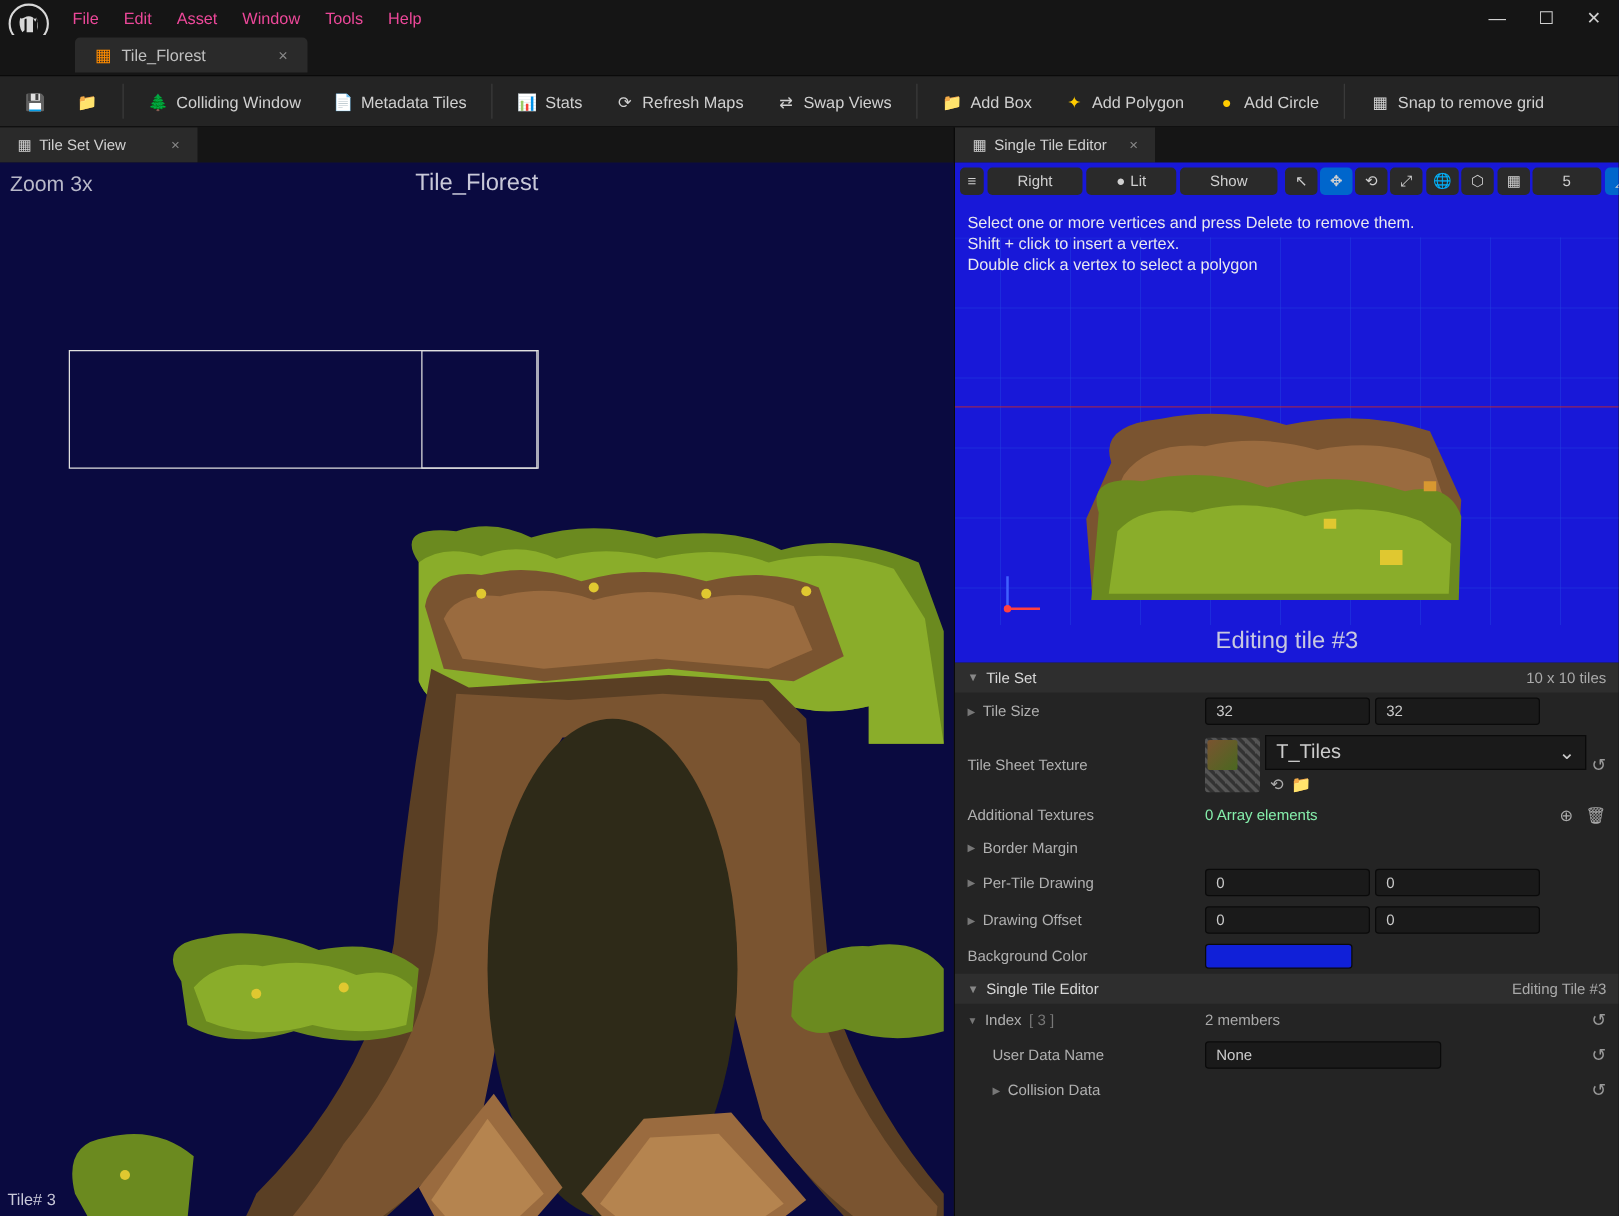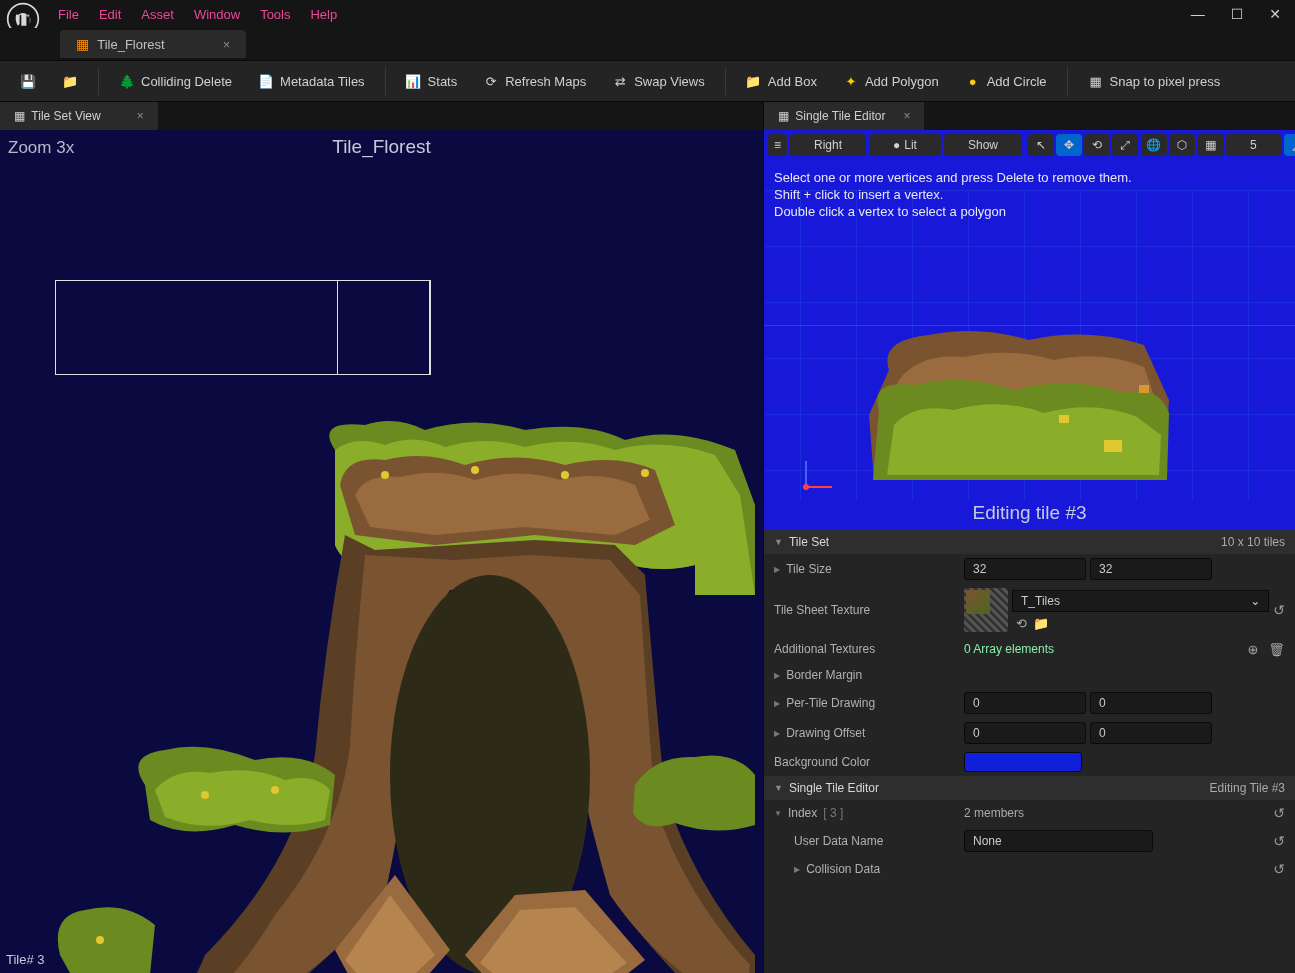--- a/index.html
+++ b/index.html
@@ -42,22 +42,22 @@
 .red-line { position: absolute; top: 195px; left: 0; right: 0; height: 1px; background: rgba(200,40,40,0.7); z-index: 3; }
 .origin-gizmo { position: absolute; bottom: 35px; left: 34px; z-index: 4; }
 .props-panel { flex: 1; background: #242424; overflow-y: auto; }
 .prop-section-hdr { display: flex; align-items: center; padding: 5px 10px; background: #2e2e2e; color: #d8d8d8; font-size: 12px; }
 .prop-section-hdr .tri { margin-right: 6px; font-size: 9px; color: #888; }
 .prop-section-right { margin-left: auto; color: #aaa; font-size: 12px; }
 .prop-row { display: flex; align-items: center; padding: 4px 10px; min-height: 26px; }
 .prop-label { width: 190px; color: #b0b0b0; font-size: 12px; display: flex; align-items: center; gap: 6px; }
 .prop-label .tri { font-size: 8px; color: #777; }
 .prop-value { flex: 1; display: flex; gap: 4px; align-items: center; }
-.num-input { background: #1a1a1a; border: 1px solid #0a0a0a; border-radius: 3px; padding: 3px 8px; color: #ccc; width: 122px; font-size: 12px; }
-.dropdown { background: #1a1a1a; border: 1px solid #0a0a0a; border-radius: 0; padding: 3px 8px; color: #ccc; flex: 1; font-size: 12px; display: flex; justify-content: space-between; align-items: center; }
+.num-input { background: #1a1a1a; border: 1px solid #0a0a0a; border-radius: 3px; padding: 3px 8px; color: #ccc; width: 132px; font-size: 12px; }
+.dropdown { background: #1a1a1a; border: 1px solid #0a0a0a; border-radius: 0; padding: 3px 8px; color: #ccc; flex: 1; font-size: 16px; display: flex; justify-content: space-between; align-items: center; }
 .reset-btn { color: #999; cursor: pointer; font-size: 14px; margin-left: auto; }
 .texture-thumb { width: 44px; height: 44px; background: linear-gradient(45deg,#333 25%,#555 25%,#555 50%,#333 50%,#333 75%,#555 75%); background-size: 8px 8px; border-radius: 3px; position: relative; }
 .texture-thumb::after { content: ''; position: absolute; top: 2px; left: 2px; width: 24px; height: 24px; background: linear-gradient(135deg,#7a5430,#4a6820); border-radius: 2px; }
 .color-swatch { width: 118px; height: 20px; background: #1020d8; border-radius: 3px; border: 1px solid #0a0a0a; }
 .tree-art { position: absolute; }
 </style>
 </head>
 <body>
 
 <div class="titlebar">
@@ -93,21 +93,21 @@
 <div class="toolbar">
   <div class="tb-btn">
       <span class="tb-icon">💾</span>
     </div>
   <div class="tb-btn">
       <span class="tb-icon">📁</span>
     </div>
   <div class="tb-sep"></div>
   <div class="tb-btn">
       <span class="tb-icon">🌲</span>
-      <span>Colliding Delete</span>
+      <span>Colliding Window</span>
     </div>
   <div class="tb-btn">
       <span class="tb-icon">📄</span>
       <span>Metadata Tiles</span>
     </div>
   <div class="tb-sep"></div>
   <div class="tb-btn">
       <span class="tb-icon">📊</span>
       <span>Stats</span>
     </div>
@@ -128,21 +128,21 @@
       <span class="tb-icon" style="color:#ffcc00">✦</span>
       <span>Add Polygon</span>
     </div>
   <div class="tb-btn">
       <span class="tb-icon" style="color:#ffcc00">●</span>
       <span>Add Circle</span>
     </div>
   <div class="tb-sep"></div>
   <div class="tb-btn">
       <span class="tb-icon">▦</span>
-      <span>Snap to pixel press</span>
+      <span>Snap to remove grid</span>
     </div>
 </div>
 
 <div class="main-area">
   <div class="left-panel">
     <div class="panel-tabs">
       <div class="panel-tab">
         <span>▦</span>
         <span>Tile Set View</span>
         <span class="panel-tab-close">×</span>

